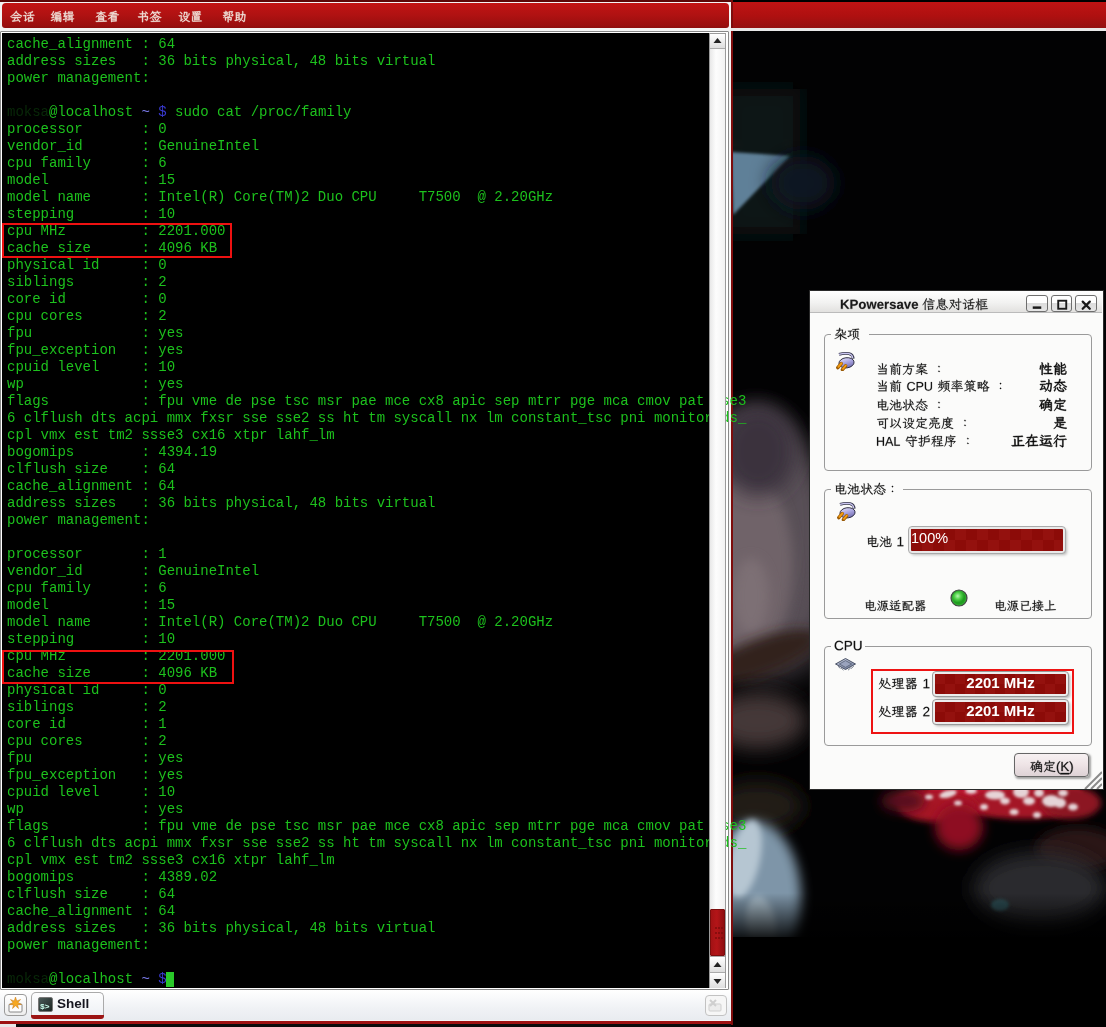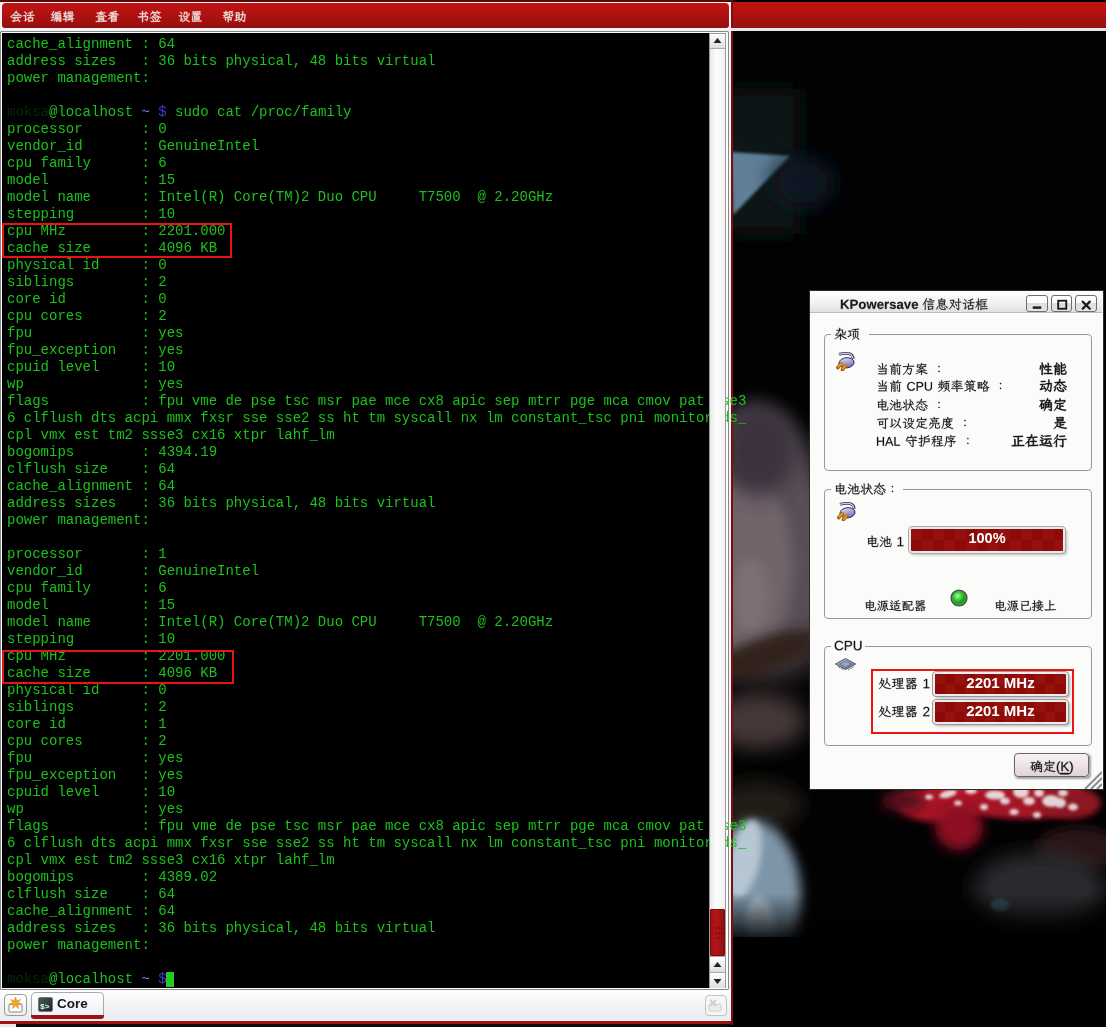--- a/index.html
+++ b/index.html
@@ -205,21 +205,21 @@
           <rect x="4" y="9" width="13" height="8" rx="1" fill="#fdfdfd" stroke="#888"></rect>
           <g fill="#f6a821" stroke="#c87818" stroke-width="0.5">
             <path d="M10.5 2 L11.8 6 L15.5 4.5 L13 7.5 L16.5 9.5 L12.5 9.8 L13.5 13.5 L10.5 10.8 L7.5 13.5 L8.5 9.8 L4.5 9.5 L8 7.5 L5.5 4.5 L9.2 6 Z"></path>
           </g>
         </svg></div>
 <div class="abs" style="left:31px;top:2px;width:73px;height:24px;border:1px solid #aaa;border-bottom:none;border-radius:5px 5px 0 0;background:linear-gradient(#fdfdfe,#eef1f5)"></div>
 <div class="abs" style="left:31px;top:25px;width:73px;height:4px;background:#9c1414;border-radius:0 0 3px 3px"></div>
 <div class="abs" style="left:38px;top:7px;width:15px;height:15px;background:linear-gradient(135deg,#4a5a58,#1c2422);border:1.5px solid #777;border-radius:2px"><svg width="12" height="12" viewBox="0 0 12 12">
           <text x="1" y="9" font-size="8" fill="#cfe" font-family="Liberation Mono,monospace" font-weight="bold">$&gt;</text>
         </svg></div>
-<div class="abs" style="left:57px;top:5.5px;font-size:13.5px;font-weight:bold;color:#15151f">Core</div>
+<div class="abs" style="left:57px;top:5.5px;font-size:13.5px;font-weight:bold;color:#15151f">Shell</div>
 <div class="abs" style="left:705px;top:5px;width:22px;height:21px;border:1px solid #c2c2c2;border-radius:4px;background:#f6f6f6"><svg width="20" height="19" viewBox="0 0 20 19">
           <g stroke="#cfcfcf" fill="#ececec">
             <rect x="3" y="8" width="12" height="7" rx="1"></rect>
             <path d="M4 4 L10 10 M10 4 L4 10" stroke-width="2" fill="none"></path>
           </g>
         </svg></div>
 </div>
 <div class="abs" style="left:0;top:1020.5px;width:731px;height:3px;background:#9e1111"></div>
 <div class="abs" style="left:0;top:1023.5px;width:731px;height:3.5px;background:#0a0a0a"></div>
 <div class="abs" style="left:0;top:1023.5px;width:16px;height:3.5px;background:#e8e8e8"></div>
@@ -354,21 +354,21 @@
           <rect x="110" y="0" width="11" height="11"></rect>
           <rect x="132" y="0" width="11" height="11"></rect>
           <rect x="11" y="11" width="11" height="11"></rect>
           <rect x="33" y="11" width="11" height="11"></rect>
           <rect x="55" y="11" width="11" height="11"></rect>
           <rect x="77" y="11" width="11" height="11"></rect>
           <rect x="99" y="11" width="11" height="11"></rect>
           <rect x="121" y="11" width="11" height="11"></rect>
           <rect x="143" y="11" width="11" height="11"></rect>
         </g>
-      </svg><div class="abs" style="left:0;top:1px;width:152px;text-align:center;font-size:14.5px;font-weight:bold;color:#fff">100%</div></div>
+      </svg><div class="abs" style="left:0;top:1px;width:152px;font-size:14.5px;font-weight:normal;color:#fff">100%</div></div>
 <svg class="abs" style="left:140px;top:297.5px" width="18" height="18">
       <circle cx="9" cy="9" r="8" fill="#3a3" stroke="#444" stroke-width="1.2"></circle>
       <circle cx="9" cy="9" r="6.5" fill="url(#lg)"></circle>
       <defs>
         <radialGradient id="lg" cx="0.4" cy="0.35">
           <stop offset="0" stop-color="#b7f7b0"></stop>
           <stop offset="0.5" stop-color="#52d24a"></stop>
           <stop offset="1" stop-color="#1f9e1f"></stop>
         </radialGradient>
       </defs>

